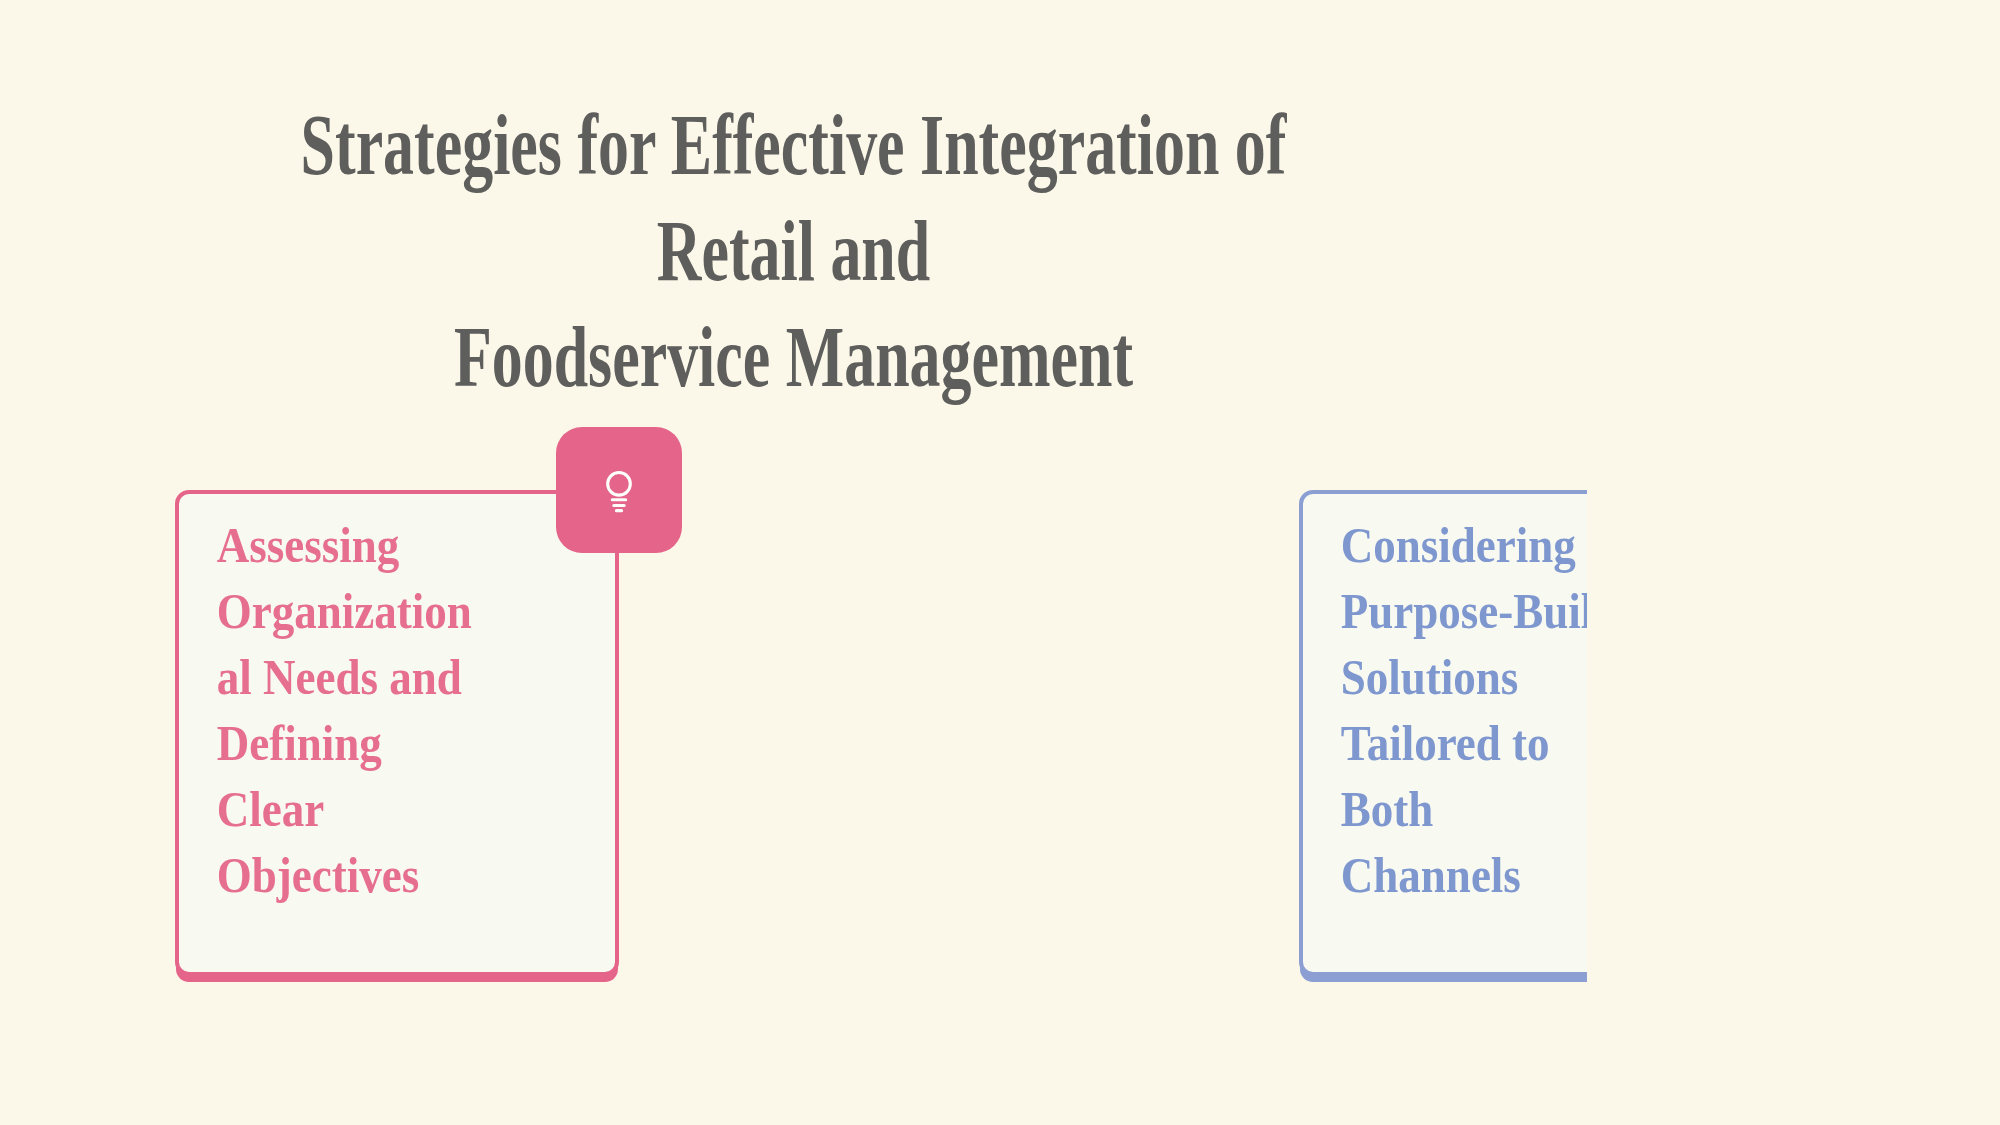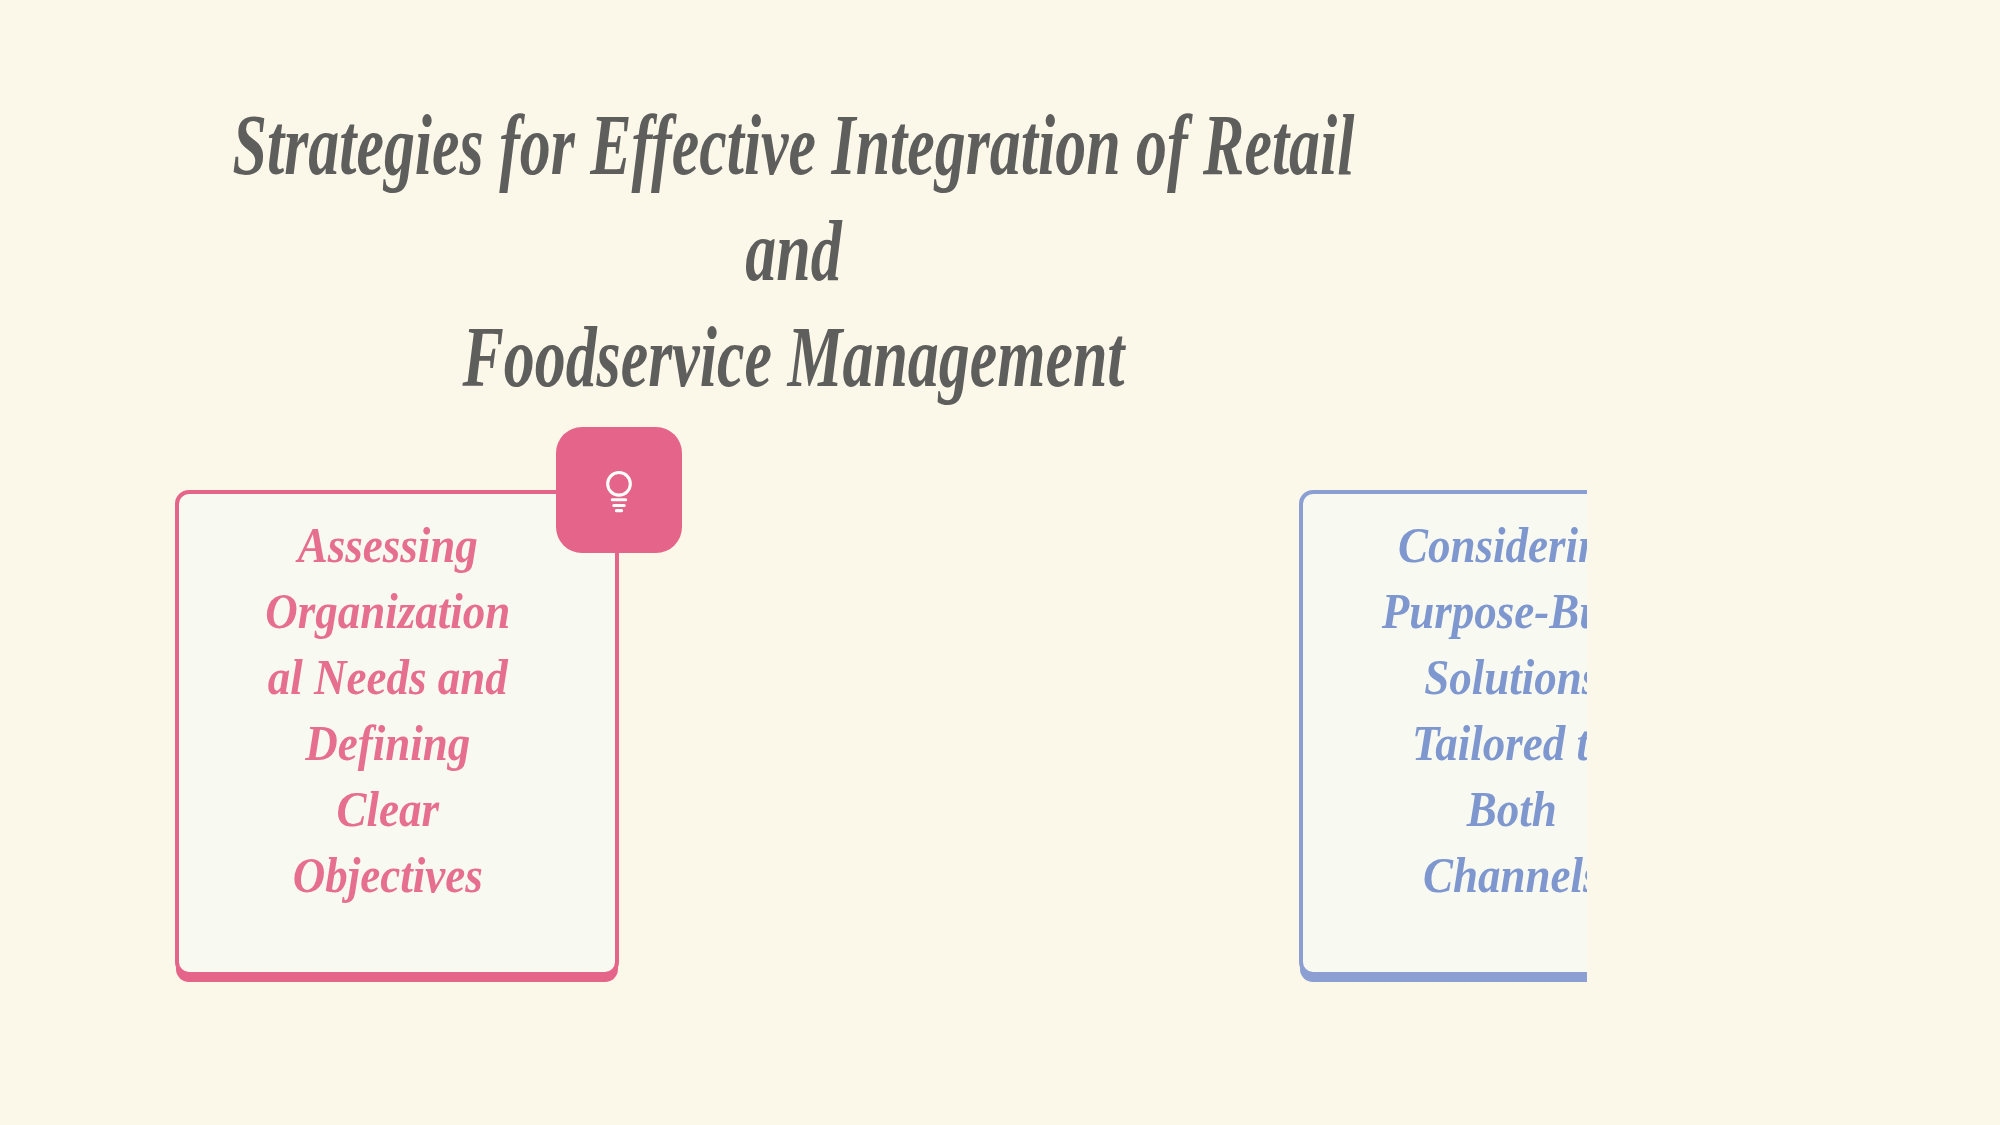--- a/index.html
+++ b/index.html
@@ -3,21 +3,20 @@
 <meta charset="utf-8">
 <style>
   html,body{margin:0;padding:0;}
   body{background:#FBF7E9;}
   .canvas{
     position:relative;
     width:1587px;height:1125px;
     background:var(--bg,#FBF7E9);
     font-family:"Liberation Serif", serif;
     overflow:hidden;
-    font-style:italic;
   }
   .title{
     position:absolute;
     top:92px;left:0;width:100%;
     margin:0;
     text-align:center;
     font-size:86px;
     line-height:106px;
     font-weight:700;
     letter-spacing:0px;
@@ -27,21 +26,20 @@
   }
   .card{
     position:absolute;
     top:490px;
     width:444px;height:486px;
     box-sizing:border-box;
     background:var(--card-fill,#F8F9F0);
     border:4px solid var(--accent,#999);
     border-radius:14px;
     box-shadow:0 7px 0 -1px var(--accent,#999);
-    text-align:center;
   }
   .card-1{left:175px;}
   .card-2{left:729px;}
   .card-3{left:1299px;}
   .icon-badge{
     position:absolute;
     top:-67px;right:-67px;
     width:126px;height:126px;
     background:var(--accent,#999);
     border-radius:26px;

